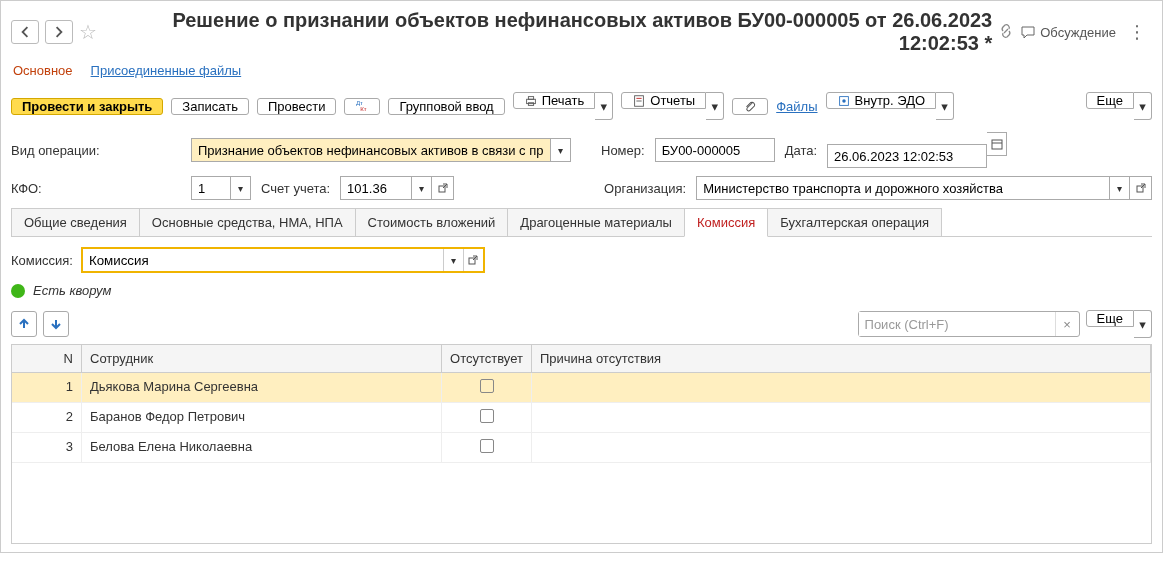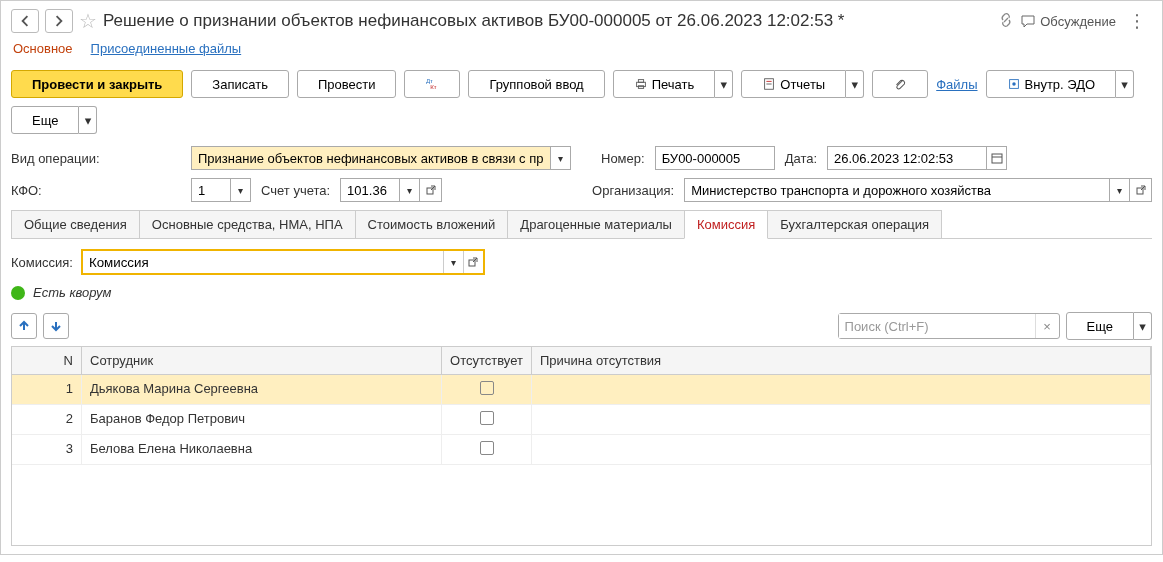--- a/index.html
+++ b/index.html
@@ -4,34 +4,34 @@
 <style>
 * { box-sizing: border-box; margin: 0; padding: 0; }
 body { font-family: Arial, sans-serif; font-size: 13px; color: #333; background: #fff; width: 1163px; }
 .container { border: 1px solid #ccc; padding: 8px 10px; }
 
 
 .header-row { display: flex; align-items: center; gap: 6px; margin-bottom: 8px; }
 .nav-btn { width: 28px; height: 24px; border: 1px solid #bbb; background: #fff; border-radius: 3px; display: flex; align-items: center; justify-content: center; cursor: pointer; }
 .nav-btn svg { width: 12px; height: 12px; }
 .star-icon { color: #bbb; font-size: 20px; }
-.page-title { font-size: 17px; font-weight: 400; flex: 1; }
+.page-title { font-size: 20px; font-weight: 700; flex: 1; text-align: right; }
 .link-icon { color: #888; font-size: 14px; }
 .discuss { display: flex; align-items: center; gap: 4px; color: #555; cursor: pointer; }
 .discuss svg { width: 16px; height: 16px; }
 .kebab { font-size: 18px; color: #666; cursor: pointer; padding: 0 6px; }
 
 
 .section-tabs { display: flex; gap: 18px; margin-bottom: 14px; padding-left: 2px; }
 .section-tab { color: #2970bf; cursor: pointer; text-decoration: underline; }
 .section-tab.active { color: #c2410c; text-decoration: none; font-weight: 400; }
 
 
 .toolbar { display: flex; align-items: center; gap: 8px; margin-bottom: 12px; flex-wrap: wrap; }
-.btn { height: 28px; padding: 0 20px; border: 1px solid #aaa; background: #fff; border-radius: 3px; cursor: pointer; display: inline-flex; align-items: center; gap: 4px; font-size: 13px; }
+.btn { height: 17px; padding: 0 10px; border: 1px solid #aaa; background: #fff; border-radius: 3px; cursor: pointer; display: inline-flex; align-items: center; gap: 4px; font-size: 13px; }
 .btn.primary { background: #ffdb4d; font-weight: 600; border-color: #d4a800; }
 .btn svg { width: 14px; height: 14px; }
 .btn-dropdown { display: flex; }
 .btn-dropdown .btn { border-radius: 3px 0 0 3px; }
 .btn-dropdown .caret { width: 18px; height: 28px; border: 1px solid #aaa; border-left: none; border-radius: 0 3px 3px 0; background: #fff; display: flex; align-items: center; justify-content: center; cursor: pointer; }
 .link-blue { color: #2970bf; text-decoration: underline; cursor: pointer; }
 .spacer { flex: 1; }
 
 
 .form-row { display: flex; align-items: center; gap: 10px; margin-bottom: 8px; }
@@ -176,39 +176,39 @@
     <span class="form-label" style="width:170px">Вид операции:</span>
     <div class="input-group">
       <input class="text-input highlight" style="width: 360px;" value="Признание объектов нефинансовых активов в связи с приоб">
       <div class="input-btn">▾</div>
     </div>
     <span style="width:10px"></span>
     <span>Номер:</span>
     <input class="text-input" style="width: 120px;" value="БУ00-000005">
     <span>Дата:</span>
     <div class="input-group">
-      <input class="text-input" style="width: 160px;" value="26.06.2023 12:02:53">
+      <input class="text-input" style="width: 160px; margin-top: 12px;" value="26.06.2023 12:02:53">
       <div class="input-btn">
         <svg width="12" height="12" viewBox="0 0 12 12">
             <rect x="1" y="2" width="10" height="9" stroke="#555" fill="none"></rect>
             <line x1="1" y1="5" x2="11" y2="5" stroke="#555"></line>
           </svg>
       </div>
     </div>
   </div>
 
   <div class="form-row">
     <span class="form-label" style="width:170px">КФО:</span>
     <div class="input-group">
       <input class="text-input" style="width: 40px;" value="1">
       <div class="input-btn">▾</div>
     </div>
     <span>Счет учета:</span>
     <div class="input-group">
-      <input class="text-input" style="width: 60px;" value="101.36">
+      <input class="text-input" style="width: 72px;" value="101.36">
       <div class="input-btn">▾</div>
       <div class="input-btn open-btn">
         <svg width="10" height="10" viewBox="0 0 10 10">
             <rect x="1" y="3" width="6" height="6" stroke="#555" fill="none"></rect>
             <path d="M5 1 h4 v4 M9 1 L5 5" stroke="#555" fill="none"></path>
           </svg>
       </div>
     </div>
     <span style="width:130px"></span>
     <span>Организация:</span>

